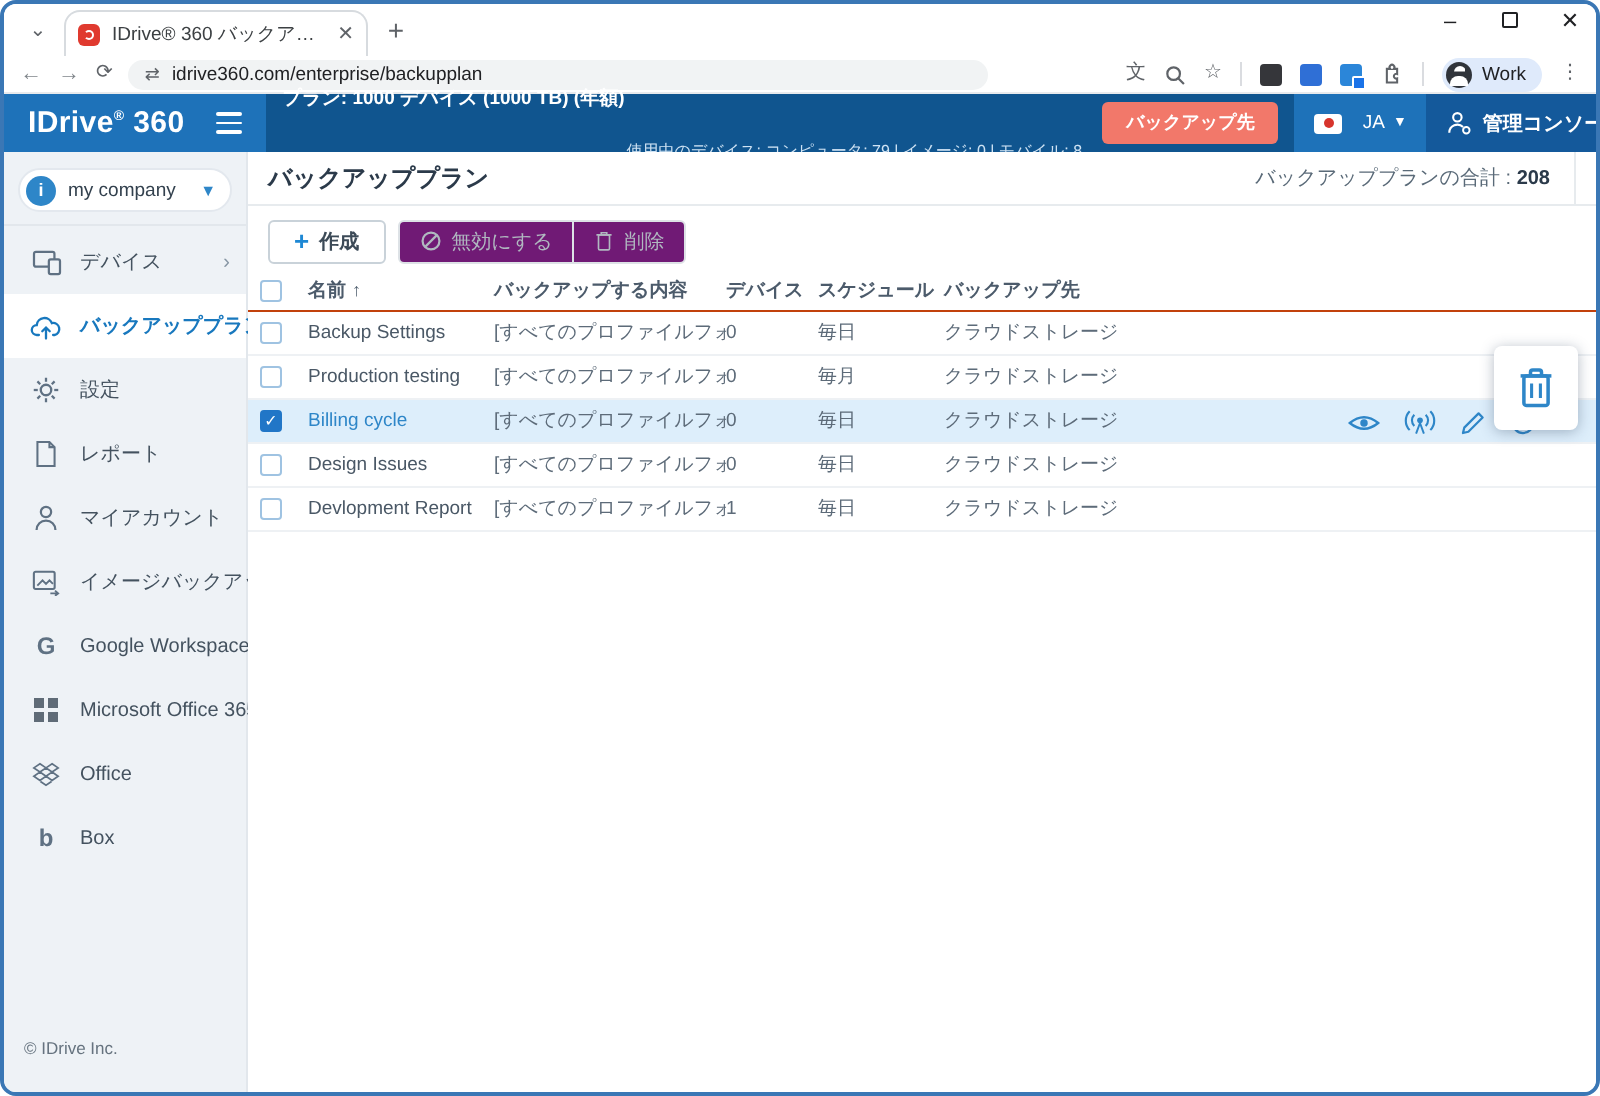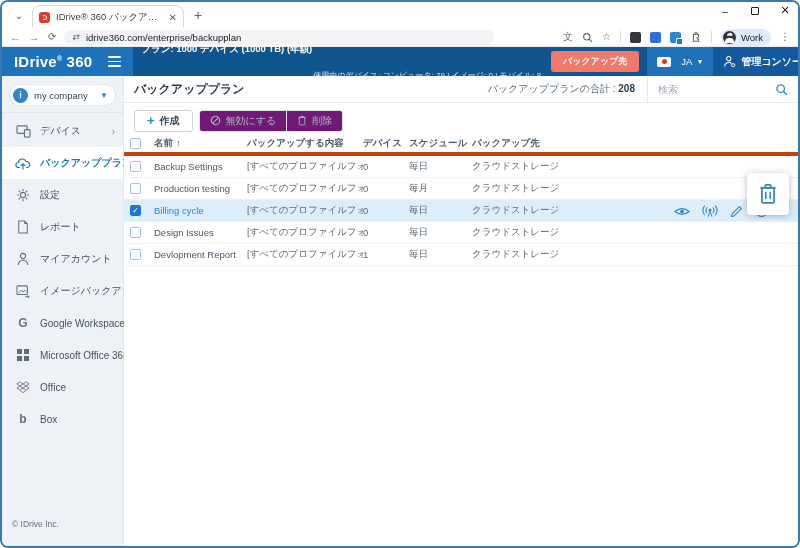--- a/index.html
+++ b/index.html
@@ -91,21 +91,21 @@
 
   .toolbar { height:25px; display:flex; align-items:center; padding:0 10px; gap:6px; margin-top:5px; }
   .btn-create { display:flex; align-items:center; gap:5px; background:#fff; border:1px solid #c9d2d9; border-radius:3px; height:22px; padding:0 12px; font-size:10px; color:#3c4a57; font-weight:bold; cursor:pointer; }
   .btn-create .plus { color:#1e88d4; font-size:13px; font-weight:bold; line-height:1; }
   .btn-group { display:flex; border:1px solid #dde2e6; border-radius:3px; height:22px; overflow:hidden; }
   .btn-disabled { display:flex; align-items:center; gap:5px; padding:0 10px; font-size:10px; color:#b0b8c0; background:#701a75; cursor:default; }
   .btn-disabled + .btn-disabled { border-left:1px solid #dde2e6; }
 
   .tbl { margin-top:2px; }
   .trow { display:grid; grid-template-columns:24px 93px 116px 46px 63px 1fr; align-items:center; height:22px; padding-left:6px; border-bottom:1px solid #eef1f4; position:relative; }
-  .trow.thead { height:21px; border-bottom:4px solid #c2410c; }
+  .trow.thead { height:21px; border-bottom:1px solid #c2410c; }
   .th { font-size:9.5px; font-weight:bold; color:#4c5b6b; white-space:nowrap; }
   .sort { font-size:9px; color:#4c5b6b; margin-left:3px; }
   .td { font-size:9.5px; color:#5d6b79; white-space:nowrap; overflow:hidden; }
   .td.name { color:#4a5866; }
   .trow.selected { background:#ddeefb; }
   .trow.selected .td.name { color:#2e86c8; }
   .cb { width:11px; height:11px; border:1px solid #9fc3e2; border-radius:2px; background:#fff; cursor:pointer; display:flex; align-items:center; justify-content:center; }
   .cb.checked { background:#2176c7; border-color:#2176c7; color:#fff; font-size:8px; }
   .row-actions { position:absolute; right:30px; top:0; height:22px; display:flex; align-items:center; gap:12px; color:#2e86c8; }
   .act { display:flex; cursor:pointer; }
@@ -320,29 +320,20 @@
 
       <div class="side-footer">© IDrive Inc.</div>
     </aside>
 
     <main>
       <div class="page-head">
         <span class="page-title">バックアッププラン</span>
         <div class="ph-right">
           <span class="total"><span>バックアッププランの合計 :</span> <b>208</b></span>
           <span class="ph-sep"></span>
-          <div class="searchbox">
-            <input type="text" placeholder="検索" style="">
-            <span class="search-ico">
-                <svg width="13" height="13" viewBox="0 0 16 16">
-                  <circle cx="7" cy="7" r="4.6" fill="none" stroke="currentColor" stroke-width="1.6"></circle>
-                  <line x1="10.5" y1="10.5" x2="14.5" y2="14.5" stroke="currentColor" stroke-width="1.6"></line>
-                </svg>
-              </span>
-          </div>
         </div>
       </div>
 
       <div class="toolbar">
         <button class="btn-create">
           <span class="plus">+</span>
           <span>作成</span>
         </button>
         <div class="btn-group">
           <span class="btn-disabled">

